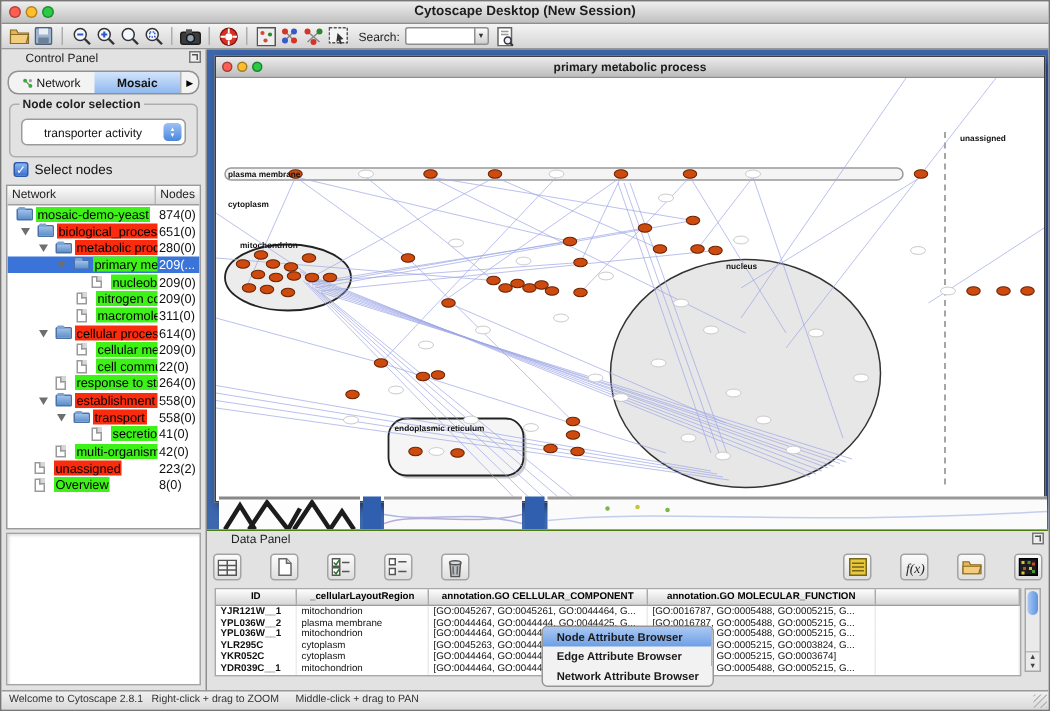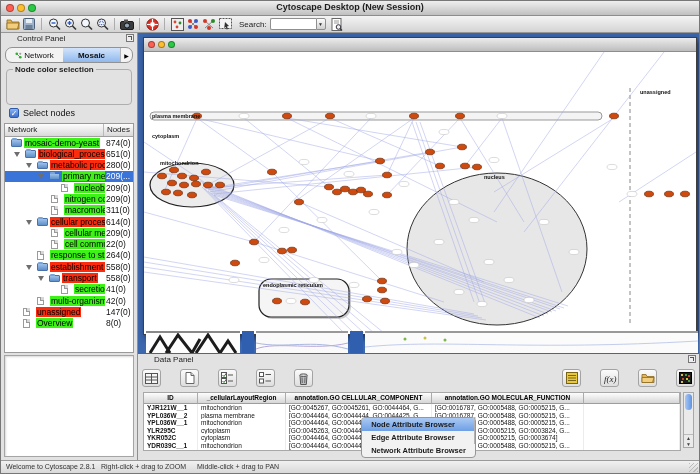--- a/index.html
+++ b/index.html
@@ -231,20 +231,27 @@
           </svg>
         <span>Network</span>
       </span>
       <span class="cp-tab active">
         <span>Mosaic</span>
       </span>
       <span class="cp-tab-overflow">▶</span>
     </div>
     <div class="groupbox">
       <span class="groupbox-legend">Node color selection</span>
+      <div class="combo">
+        <span class="combo-text">transporter activity</span>
+        <span class="combo-step">
+            <span>▲</span>
+            <span>▼</span>
+          </span>
+      </div>
     </div>
     <div class="checkrow">
       <span class="checkbox">✓</span>
       <span class="checklabel">Select nodes</span>
     </div>
     <div class="tree">
       <div class="tree-header">
         <span class="th-cell th-net">Network</span>
         <span class="th-cell th-nodes">Nodes</span>
       </div>
@@ -326,40 +333,41 @@
             <span class="tcount">41(0)</span>
           </div>
           <div class="tree-row">
             <span class="leaf-ic" style="left: 32px;"></span>
             <span class="tlabel green" style="left: 45px; max-width: 53px;">multi-organism pro</span>
             <span class="tcount">42(0)</span>
           </div>
           <div class="tree-row">
             <span class="leaf-ic" style="left: 18px;"></span>
             <span class="tlabel red" style="left: 31px; max-width: 67px;">unassigned</span>
-            <span class="tcount">147(0)</span>
+            <span class="tcount">223(2)</span>
           </div>
           <div class="tree-row">
             <span class="leaf-ic" style="left: 18px;"></span>
             <span class="tlabel green" style="left: 31px; max-width: 67px;">Overview</span>
             <span class="tcount">8(0)</span>
           </div>
         </div>
     </div>
     <div class="birdseye"></div>
   </div>
 
   <div class="desktop">
     <div class="net-window">
       <div class="net-titlebar">
         <div class="net-lights">
           <span class="net-light l-red"></span>
           <span class="net-light l-yel"></span>
           <span class="net-light l-grn"></span>
         </div>
+        <div class="net-title">primary metabolic process</div>
       </div>
       <div class="net-canvas">
         <svg id="net-svg" width="552" height="282" viewBox="0 0 552 282">
             <rect x="6" y="60" width="452" height="8" rx="4" fill="#f4f4f4" stroke="#999"></rect>
             <ellipse cx="48" cy="133" rx="42" ry="22" fill="#ececec" stroke="#222" stroke-width="1.2"></ellipse>
             <ellipse cx="353" cy="197" rx="90" ry="76" fill="#e7e7e7" stroke="#333"></ellipse>
             <rect x="117" y="229" width="90" height="38" rx="12" fill="#9a9a9a" opacity="0.5"></rect>
             <rect x="115" y="227" width="90" height="38" rx="12" fill="#f5f5f5" stroke="#222" stroke-width="1.2"></rect>
             <line x1="486" y1="36" x2="486" y2="272" stroke="#888" stroke-dasharray="4,3"></line>
             <line x1="56" y1="129" x2="396" y2="266" stroke="#9fa8e6" stroke-width="0.6" opacity="0.8"></line>

